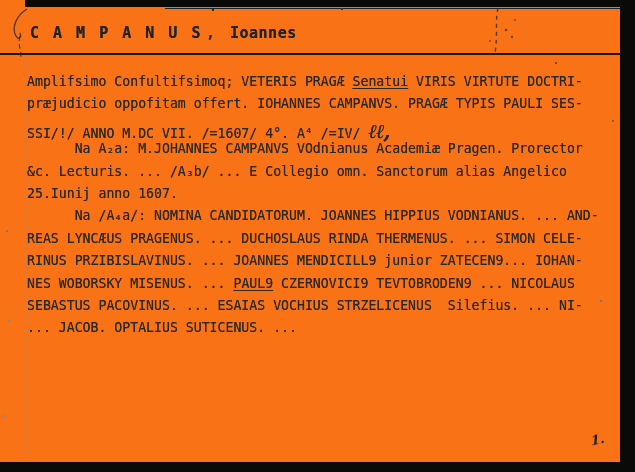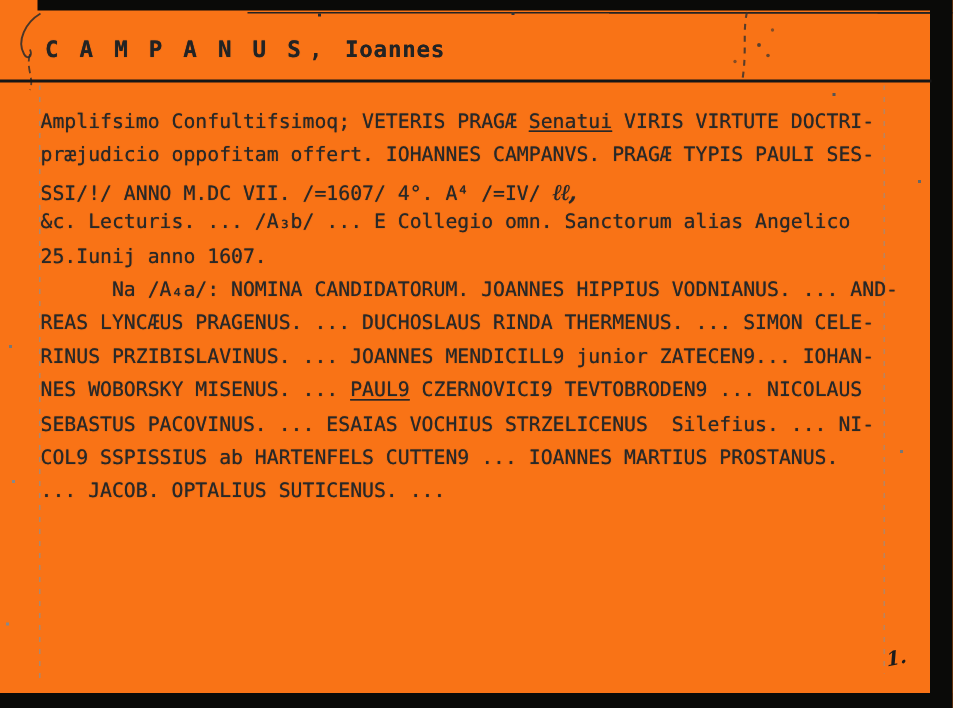--- a/index.html
+++ b/index.html
@@ -26,21 +26,21 @@
   .margin-line{position:absolute;width:1px;background:repeating-linear-gradient(
       to bottom,#8f8f8f 0 3px,transparent 3px 8px);}
   .margin-line.left{left:26px;top:57px;height:398px;opacity:.75;}
   .margin-line.right{left:589px;top:57px;height:392px;opacity:.6;}
   
   .text-block{position:absolute;left:27px;top:74px;width:600px;color:#282828;}
   .line{height:22.4px;font-size:13.2px;white-space:pre;text-shadow:0 0 .6px rgba(35,35,35,.75);}
   .line.para-break{margin-top:11px;}
   .u{text-decoration:underline;text-underline-offset:2px;text-decoration-thickness:1px;}
   .hand{font-family:"DejaVu Serif","Liberation Serif",serif;font-style:italic;
-    font-weight:bold;font-size:15px;letter-spacing:-1px;}
+    font-weight:bold;font-size:20px;letter-spacing:-1px;}
   
   .pen{position:absolute;pointer-events:none;}
   .hand-mark{position:absolute;left:591px;top:432px;color:#1c1c1c;
     font-family:"DejaVu Serif","Liberation Serif",serif;font-style:italic;font-weight:bold;
     font-size:13px;transform:rotate(-12deg) skewX(-6deg);}
   .speckles{position:absolute;left:0;top:0;width:2px;height:2px;background:transparent;
     box-shadow:212px 9px #2a2a2a,341px 8px #333,6px 230px #777,8px 320px #888,
     555px 62px #555,612px 120px #666,600px 300px #777,4px 415px #888;}
 </style>
 </head>
@@ -76,26 +76,26 @@
 
   <div class="rule"></div>
 
   <div class="margin-line left"></div>
   <div class="margin-line right"></div>
 
   <main class="text-block">
       <div class="line"><span class="">Amplifsimo Confultifsimoq; VETERIS PRAGÆ </span><span class="u ">Senatui</span><span class=""> VIRIS VIRTUTE DOCTRI-</span></div>
       <div class="line"><span class="">præjudicio oppofitam offert. IOHANNES CAMPANVS. PRAGÆ TYPIS PAULI SES-</span></div>
       <div class="line"><span class="">SSI/!/ ANNO M.DC VII. /=1607/ 4°. A⁴ /=IV/ </span><span class="hand">ℓℓ,</span></div>
+      <div class="line"><span class="">      Na A₂a: M.JOHANNES CAMPANVS VOdnianus Academiæ Pragen. Prorector</span></div>
       <div class="line"><span class="">&amp;c. Lecturis. ... /A₃b/ ... E Collegio omn. Sanctorum alias Angelico</span></div>
       <div class="line"><span class="">25.Iunij anno 1607.</span></div>
       <div class="line"><span class="">      Na /A₄a/: NOMINA CANDIDATORUM. JOANNES HIPPIUS VODNIANUS. ... AND-</span></div>
       <div class="line"><span class="">REAS LYNCÆUS PRAGENUS. ... DUCHOSLAUS RINDA THERMENUS. ... SIMON CELE-</span></div>
       <div class="line"><span class="">RINUS PRZIBISLAVINUS. ... JOANNES MENDICILL9 junior ZATECEN9... IOHAN-</span></div>
       <div class="line"><span class="">NES WOBORSKY MISENUS. ... </span><span class="u ">PAUL9</span><span class=""> CZERNOVICI9 TEVTOBRODEN9 ... NICOLAUS</span></div>
       <div class="line"><span class="">SEBASTUS PACOVINUS. ... ESAIAS VOCHIUS STRZELICENUS  Silefius. ... NI-</span></div>
-      <div class="line"><span class="">COL9 SSPISSIUS ab HARTENFELS CUTTEN9 ... IOANNES MARTIUS PROSTANUS.</span></div>
       <div class="line"><span class="">... JACOB. OPTALIUS SUTICENUS. ...</span></div>
     </main>
 
   <div class="hand-mark">1.</div>
 
 </div>
 
 </body></html>

